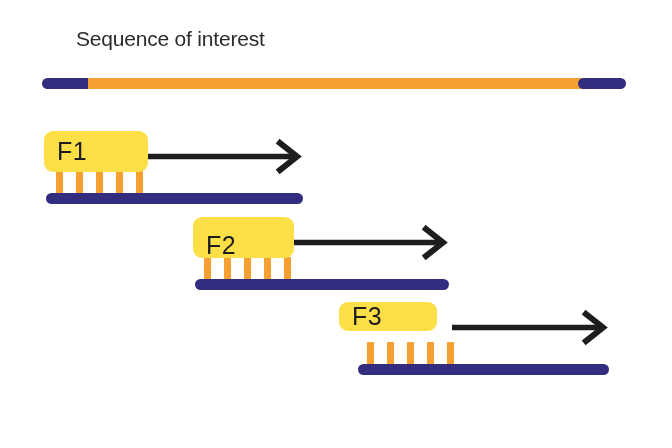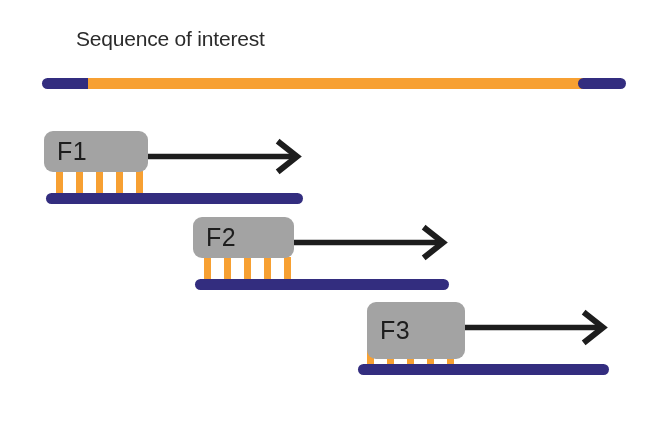--- a/index.html
+++ b/index.html
@@ -43,21 +43,21 @@
   .row { position: absolute; left: 0; width: 672px; height: 0; }
 
   .template-bar {
     position: absolute;
     height: 11px;
     background: #332d7f;
     border-radius: 5.5px;
   }
   .primer-box {
     position: absolute;
-    background: #a3a3a3;
+    background: #fde047;
     border-radius: 9px;
     display: flex;
     align-items: center;
     box-sizing: border-box;
     padding-left: 13px;
   }
   .primer-label {
     font-size: 25px;
     font-weight: 500;
     color: #1d1d1d;
@@ -126,21 +126,21 @@
       <div class="tooth"></div>
     </div>
 
     <div class="template-bar" style="left:195px; top:279px; width:254px;"></div>
 
     <svg class="arrow-svg" style="left:292px; top:228px;" width="160" height="30" viewBox="0 0 160 30">
       <line x1="0" y1="14.5" x2="148" y2="14.5" stroke="#1d1d1d" stroke-width="5.5"></line>
       <polyline points="134,1 151,14.5 134,28" fill="none" stroke="#1d1d1d" stroke-width="6" stroke-linecap="square" stroke-linejoin="miter"></polyline>
     </svg>
 
-    <div class="primer-box" style="left:193px; top:217px; width:101px; height:41px;">
+    <div class="primer-box" style="left:193px; top:217px; width:101px; height:41px;align-items:flex-end;">
       <span class="primer-label">F2</span>
     </div>
   </div>
 
   <div class="row" style="top:0;">
 
     <div class="teeth" style="left:367px; top:342px; height:26px;">
       <div class="tooth"></div>
       <div class="tooth"></div>
       <div class="tooth"></div>
@@ -148,18 +148,18 @@
       <div class="tooth"></div>
     </div>
 
     <div class="template-bar" style="left:358px; top:364px; width:251px;"></div>
 
     <svg class="arrow-svg" style="left:452px; top:313px;" width="160" height="30" viewBox="0 0 160 30">
       <line x1="0" y1="14.5" x2="148" y2="14.5" stroke="#1d1d1d" stroke-width="5.5"></line>
       <polyline points="134,1 151,14.5 134,28" fill="none" stroke="#1d1d1d" stroke-width="6" stroke-linecap="square" stroke-linejoin="miter"></polyline>
     </svg>
 
-    <div class="primer-box" style="left:367px; top:302px; width:98px; height:57px;">
+    <div class="primer-box" style="left:339px; top:302px; width:98px; height:29px;">
       <span class="primer-label">F3</span>
     </div>
   </div>
 
 </div>
 
 </body></html>

